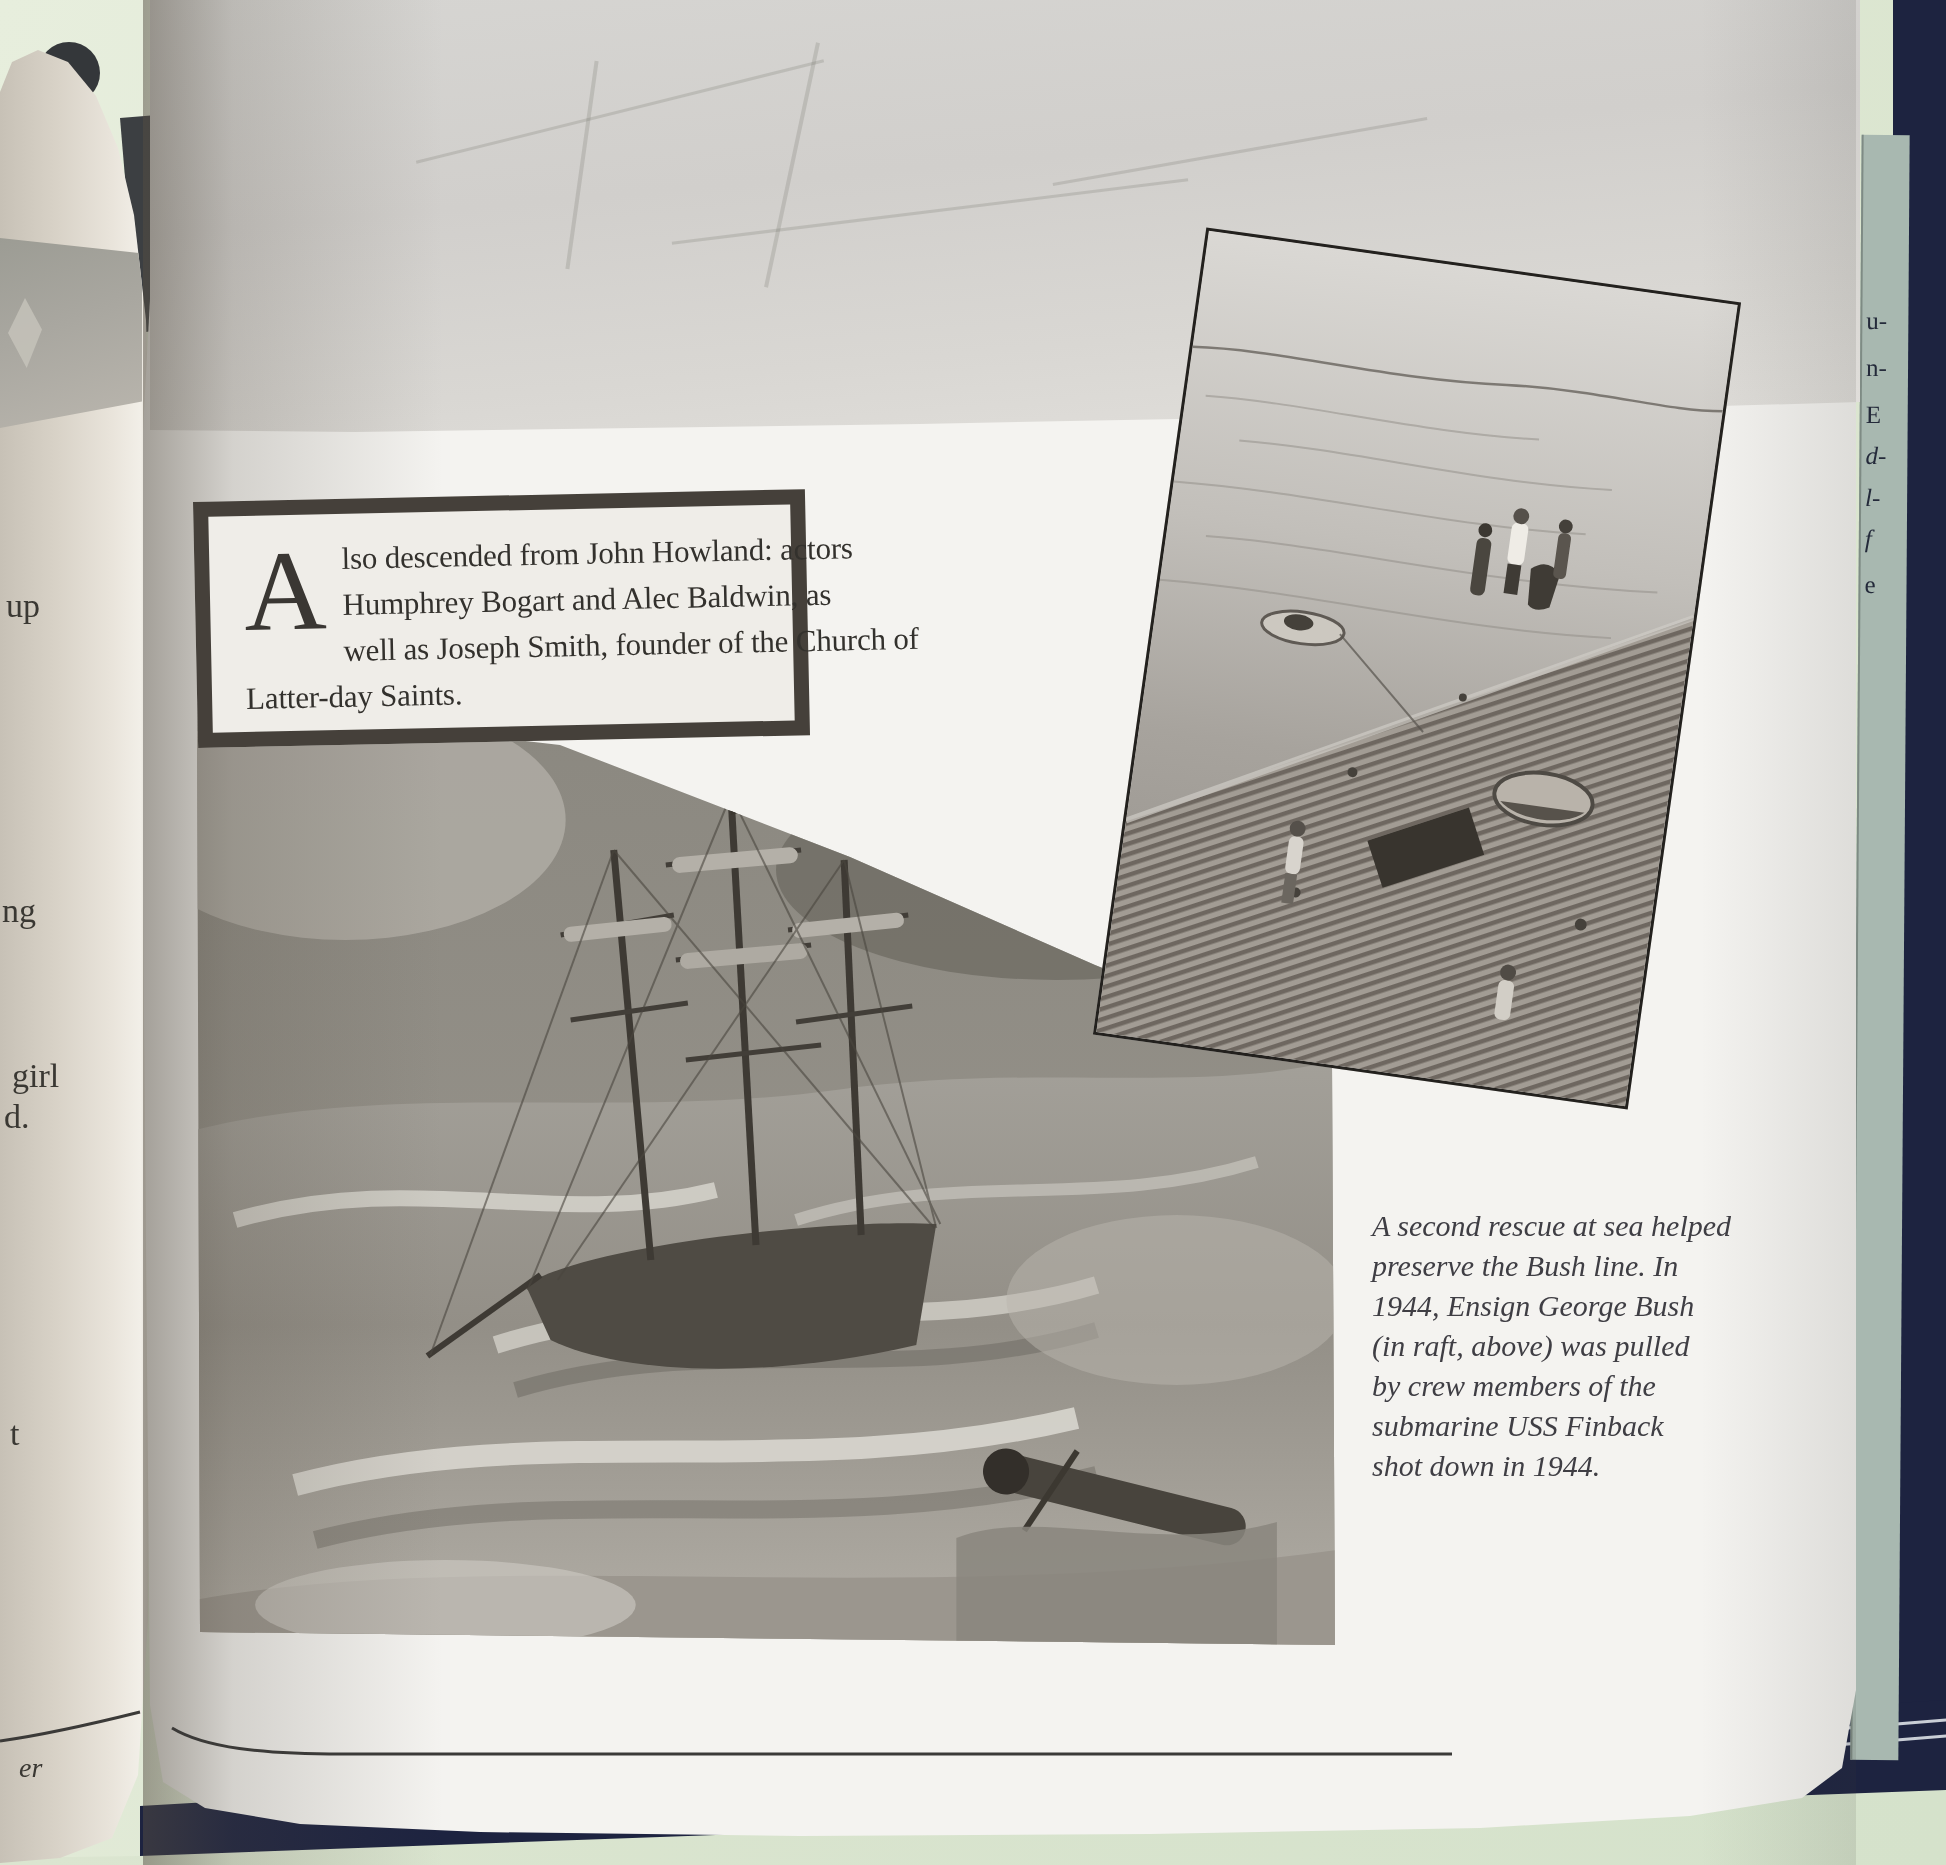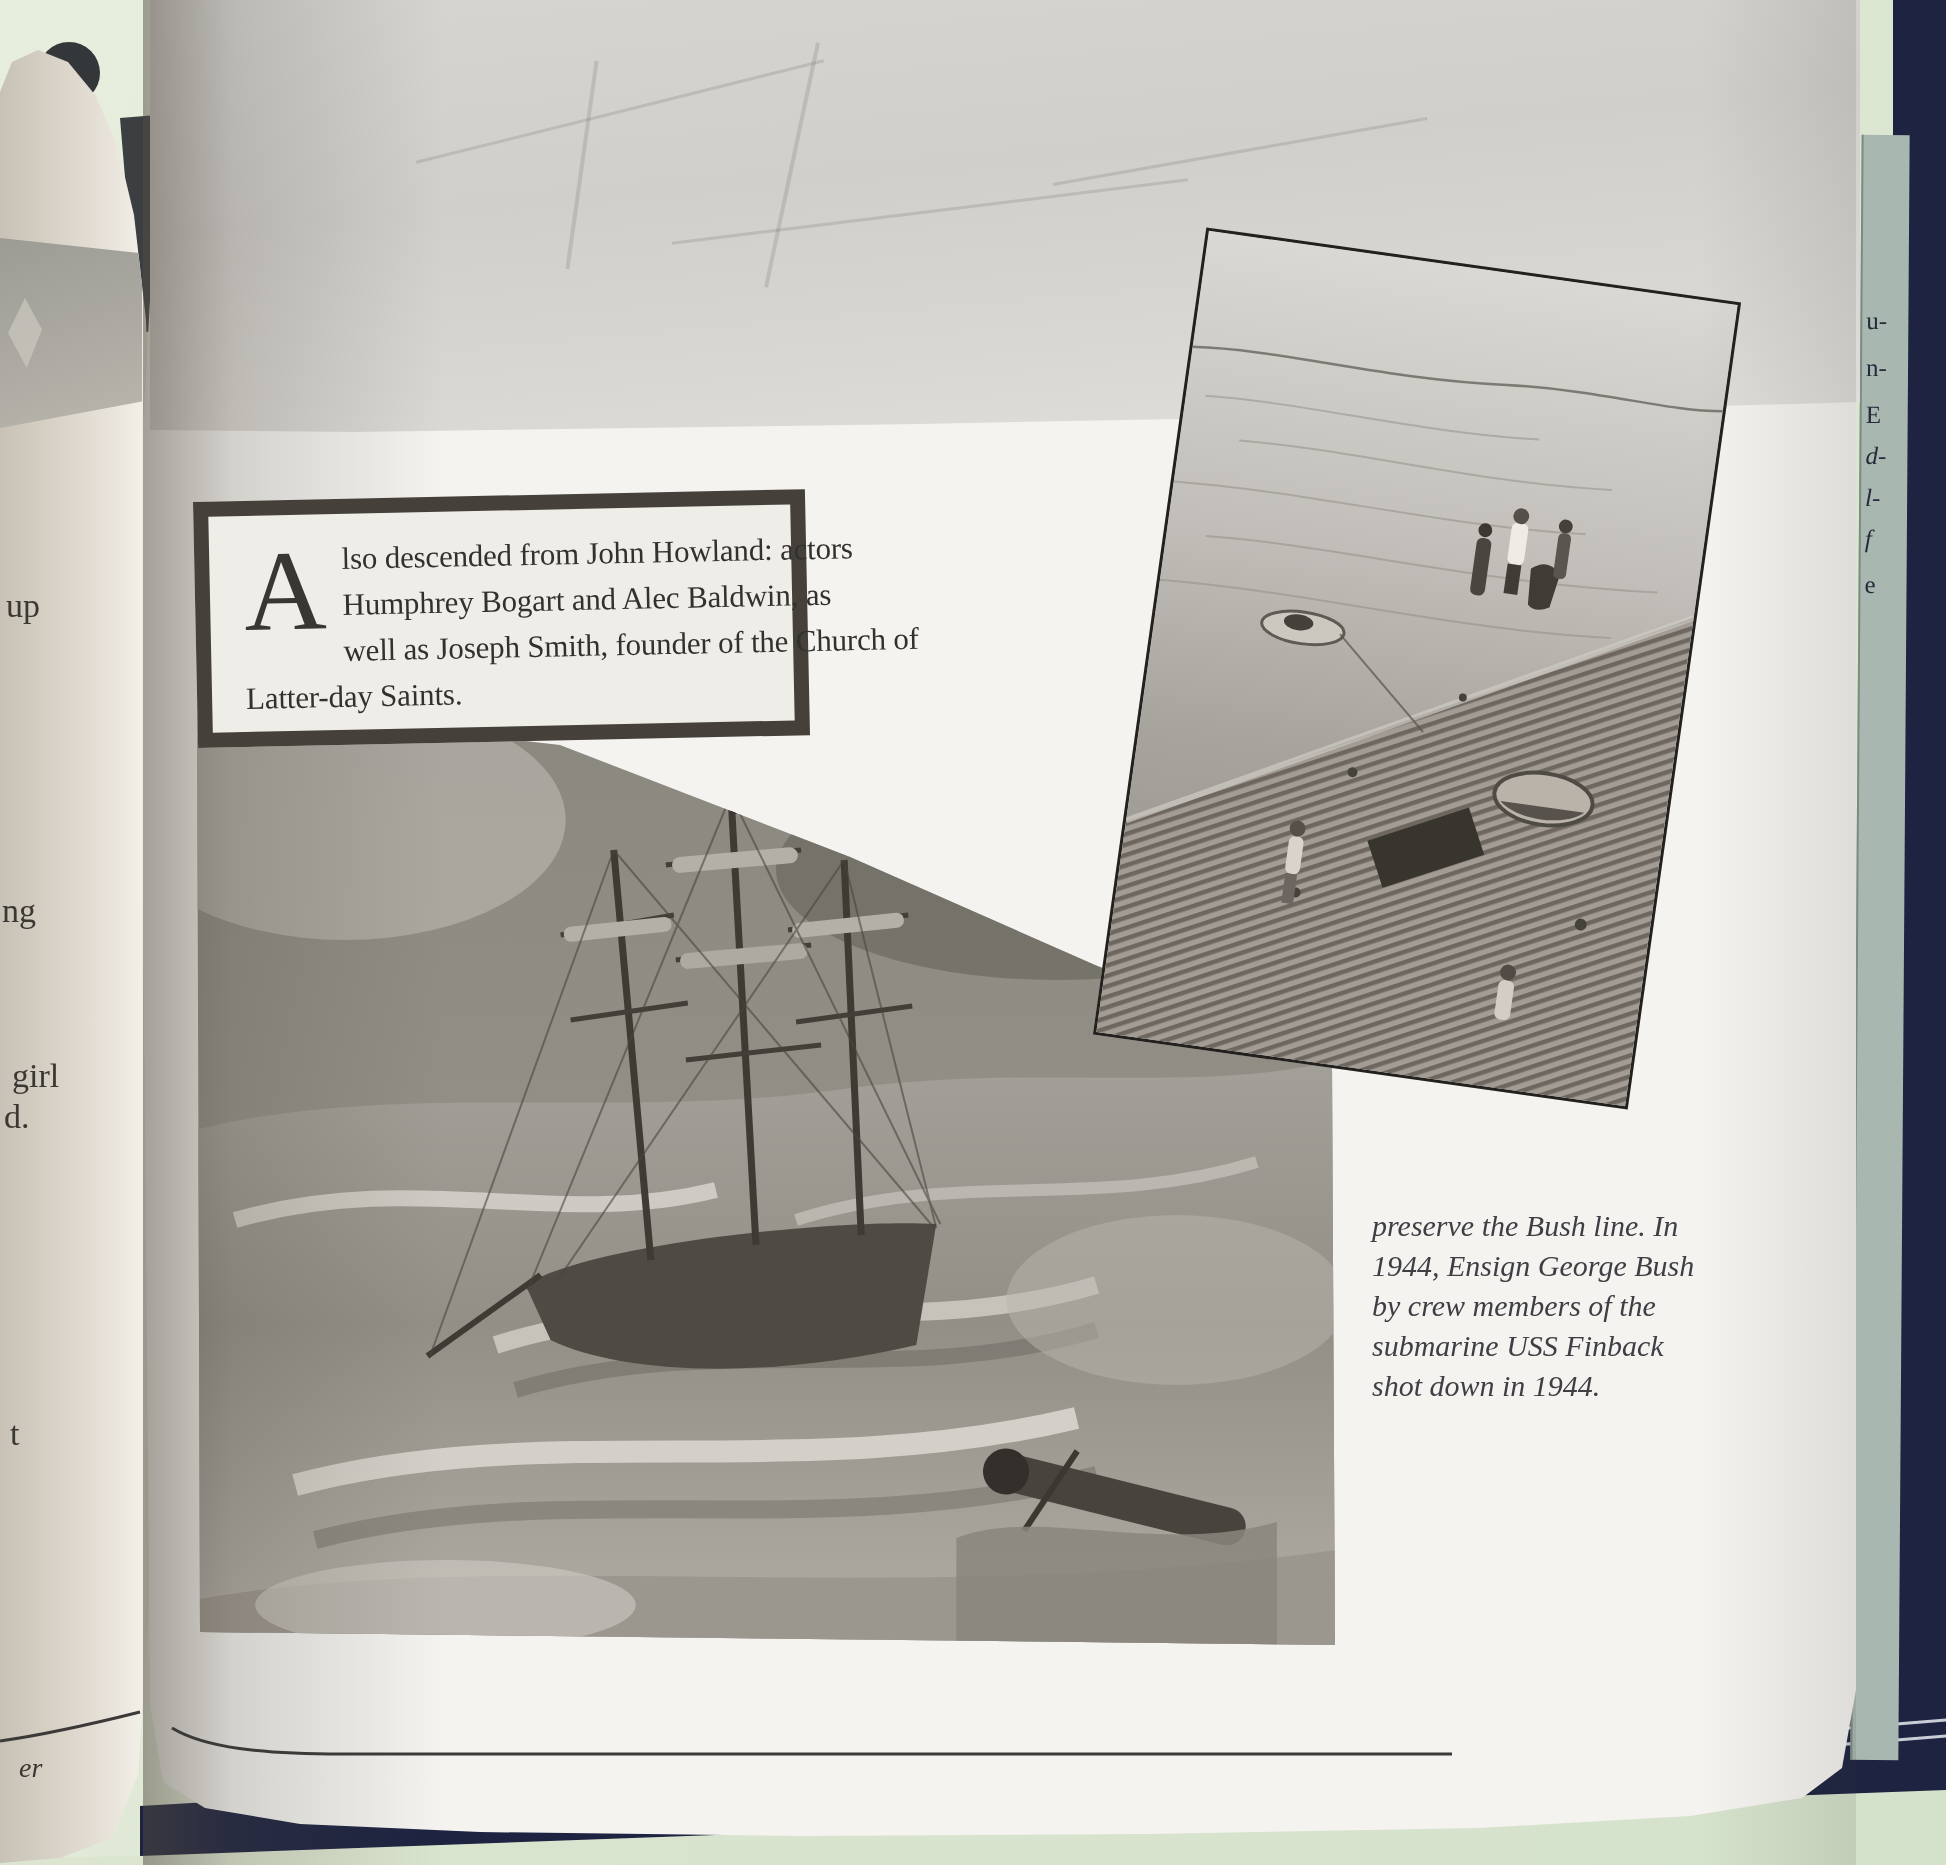--- a/index.html
+++ b/index.html
@@ -279,22 +279,24 @@
     <div class="abs callout">
       <div class="dropcap">A</div>
       <div class="box-line">lso descended from John Howland: actors</div>
       <div class="box-line">Humphrey Bogart and Alec Baldwin, as</div>
       <div class="box-line">well as Joseph Smith, founder of the Church of</div>
       <div class="box-line">Latter-day Saints.</div>
     </div>
 
     <div class="abs caption">
 
+    <div class="cap-line">A second rescue at sea helped</div>
         <div class="cap-line">preserve the Bush line. In</div>
         <div class="cap-line">1944, Ensign George Bush</div>
+        <div class="cap-line">(in raft, above) was pulled</div>
         <div class="cap-line">by crew members of the</div>
         <div class="cap-line">submarine USS Finback</div>
         <div class="cap-line">shot down in 1944.</div>
       </div>
 
     <svg class="abs rp-rule" viewBox="0 0 1946 1865" preserveAspectRatio="none">
       <path d="M172,1728 C205,1748 262,1754 342,1754 L1452,1754" stroke="#3b3a38" stroke-width="3" fill="none"></path>
     </svg>
   </div>
 

